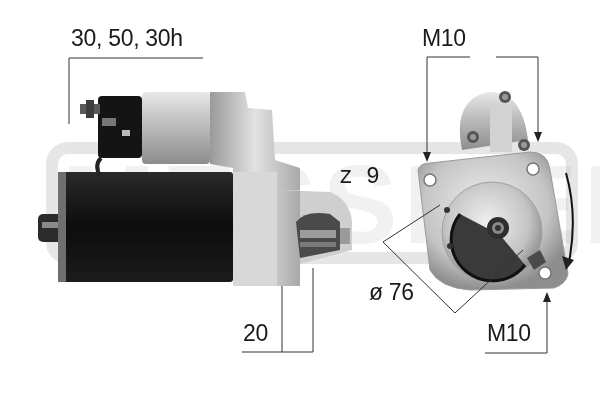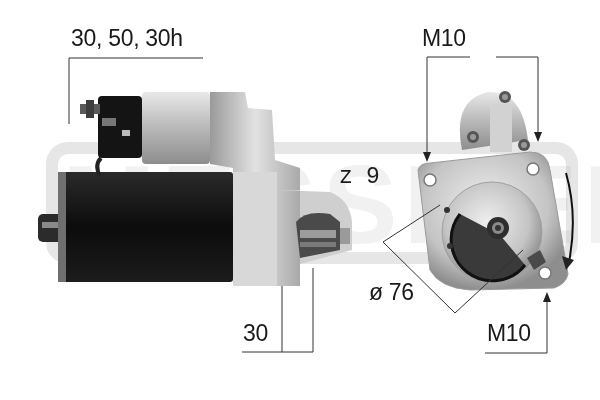--- a/index.html
+++ b/index.html
@@ -128,17 +128,17 @@
       <polygon points="423,152 431,152 427,162"></polygon>
       <polygon points="534,132 542,132 538,142"></polygon>
       <polygon points="543,302 551,302 547,292"></polygon>
       <polygon points="562,256 574,260 566,270"></polygon>
     </g>
   </svg>
 
   <div class="label" style="left:71px; top:27px;text-align:right;">30, 50, 30h</div>
   <div class="label" style="left:422px; top:27px;">M10</div>
   <div class="label" style="left:339px; top:166px;font-family:Liberation Mono, monospace;">z 9</div>
-  <div class="label" style="left:243px; top:322px;">30</div>
+  <div class="label" style="left:243px; top:322px;">20</div>
   <div class="label" style="left:369px; top:281px;">ø 76</div>
   <div class="label" style="left:487px; top:322px;">M10</div>
 
 </div>
 
 </body></html>

